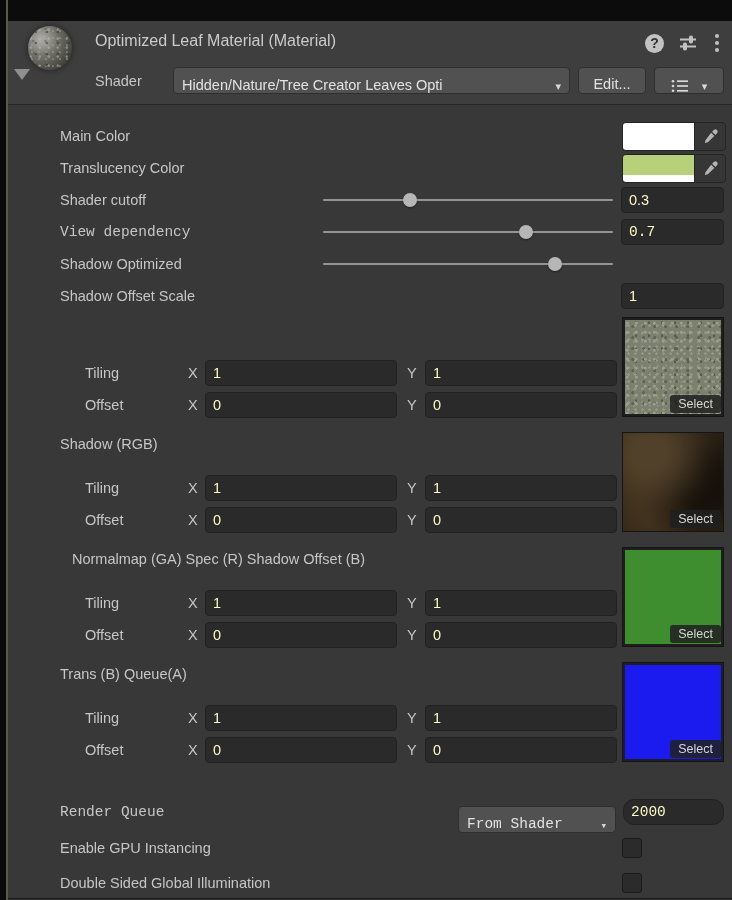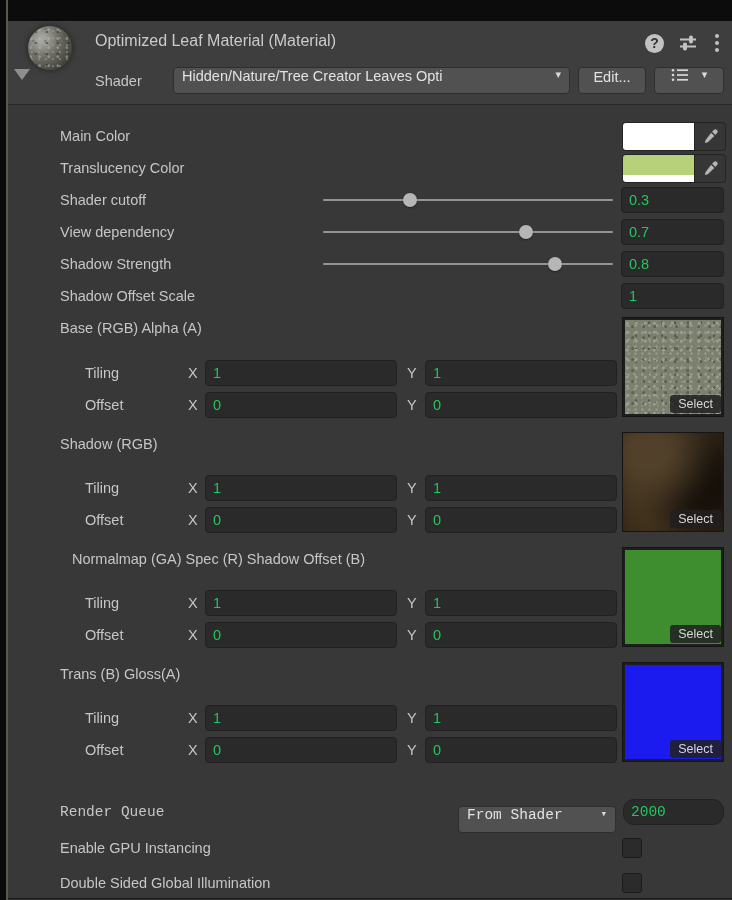--- a/index.html
+++ b/index.html
@@ -26,33 +26,33 @@
     border-left:8px solid transparent;border-right:8px solid transparent;border-top:11px solid #8f8f8f;cursor:pointer;}
   .title{position:absolute;left:87px;top:11px;font-size:16px;color:#cbcbcb;white-space:nowrap;}
   .hdr-icons{position:absolute;right:10px;top:12px;display:flex;align-items:center;gap:14px;}
   .help-icon{width:19px;height:19px;border-radius:50%;background:#c2c2c2;color:#333;
     font-weight:bold;font-size:14px;display:flex;align-items:center;justify-content:center;cursor:pointer;}
   .kebab{display:flex;flex-direction:column;gap:3px;cursor:pointer;padding:1px 3px;}
   .kebab i{width:4px;height:4px;border-radius:50%;background:#c2c2c2;}
   .shader-row{position:absolute;left:87px;top:46px;height:27px;display:flex;align-items:center;}
   .shader-label{width:78px;color:#c6c6c6;}
   .btn{background:#515151;border:1px solid #2e2e2e;border-radius:4px;color:#e2e2e2;
-       font-family:inherit;font-size:14.5px;display:flex;align-items:flex-start;cursor:pointer;}
+       font-family:inherit;font-size:14.5px;display:flex;align-items:flex-end;cursor:pointer;}
   .shader-dd{position:absolute;left:165px;top:46px;width:397px;height:27px;box-sizing:border-box;padding:0 8px;justify-content:space-between;}
   .shader-dd .dd-text{white-space:nowrap;overflow:hidden;}
   .caret{font-size:11px;color:#d8d8d8;margin-left:4px;}
   .edit-btn{position:absolute;left:570px;top:46px;width:68px;height:27px;box-sizing:border-box;justify-content:center;}
   .list-btn{position:absolute;left:646px;top:46px;width:70px;height:27px;box-sizing:border-box;justify-content:center;gap:9px;}
   
   .row{position:absolute;left:0;width:724px;height:28px;display:flex;align-items:center;}
   .plabel{position:absolute;left:52px;white-space:nowrap;}
   .sublabel{position:absolute;left:77px;white-space:nowrap;}
   .axis{position:absolute;color:#c6c6c6;}
   .tfield{position:absolute;height:26px;background:#2a2a2a;border:1px solid #212121;border-radius:4px;
-          color:#22c55e;font-family:inherit;font-size:14.5px;padding:0 7px;box-sizing:border-box;outline:none;}
+          color:#fef9c3;font-family:inherit;font-size:14.5px;padding:0 7px;box-sizing:border-box;outline:none;}
   .rfield{left:613px;width:103px;}
   .xfield{left:197px;width:192px;}
   .yfield{left:417px;width:192px;}
   .xaxis{left:180px;} .yaxis{left:399px;}
   
   .color-ctrl{position:absolute;left:614px;width:102px;height:27px;border:1px solid #242424;border-radius:4px;
               background:#363636;display:flex;overflow:hidden;cursor:pointer;}
   .swatch{width:71px;display:flex;flex-direction:column;border-right:1px solid #242424;}
   .swatch-color{flex:1;}
   .swatch-alpha{height:7px;background:#ffffff;}
@@ -175,46 +175,42 @@
 
     <div class="row" style="top:165px;">
       <span class="plabel">Shader cutoff</span>
       <div class="slider">
         <div class="slider-track"></div>
         <div class="slider-thumb" style="left: calc(30% - 7px);"></div>
       </div>
       <input class="tfield rfield" value="0.3" style="">
     </div>
 
-    <div class="row" style="top:197px;">
+    <div class="row" style="top:197px;font-family:Liberation Mono, monospace;">
       <span class="plabel">View dependency</span>
       <div class="slider">
         <div class="slider-track"></div>
         <div class="slider-thumb" style="left: calc(70% - 7px);"></div>
       </div>
       <input class="tfield rfield" value="0.7" style="">
     </div>
 
     <div class="row" style="top:229px;">
-      <span class="plabel">Shadow Strength</span>
+      <span class="plabel">Shadow Optimized</span>
       <div class="slider">
         <div class="slider-track"></div>
         <div class="slider-thumb" style="left: calc(80% - 7px);"></div>
       </div>
-      <input class="tfield rfield" value="0.8" style="">
     </div>
 
     <div class="row" style="top:261px;">
       <span class="plabel">Shadow Offset Scale</span>
       <input class="tfield rfield" value="1" style="">
     </div>
 
-    <div class="row" style="top:293px;">
-      <span class="plabel">Base (RGB) Alpha (A)</span>
-    </div>
     <div class="tex-thumb" style="top:296px;">
       <div class="tex-img thumb-base" style="background-color: rgb(124, 129, 111);"></div>
       <button class="select-btn">Select</button>
     </div>
     <div class="row" style="top:338px;">
       <span class="sublabel">Tiling</span>
       <span class="axis xaxis">X</span>
       <input class="tfield xfield" value="1" style="">
       <span class="axis yaxis">Y</span>
       <input class="tfield yfield" value="1" style="">
@@ -265,21 +261,21 @@
     </div>
     <div class="row" style="top:600px;">
       <span class="sublabel">Offset</span>
       <span class="axis xaxis">X</span>
       <input class="tfield xfield" value="0" style="">
       <span class="axis yaxis">Y</span>
       <input class="tfield yfield" value="0" style="">
     </div>
 
     <div class="row" style="top:639px;">
-      <span class="plabel">Trans (B) Gloss(A)</span>
+      <span class="plabel">Trans (B) Queue(A)</span>
     </div>
     <div class="tex-thumb" style="top:641px;">
       <div class="tex-img" style="background-color: rgb(27, 27, 240);"></div>
       <button class="select-btn">Select</button>
     </div>
     <div class="row" style="top:683px;">
       <span class="sublabel">Tiling</span>
       <span class="axis xaxis">X</span>
       <input class="tfield xfield" value="1" style="">
       <span class="axis yaxis">Y</span>

